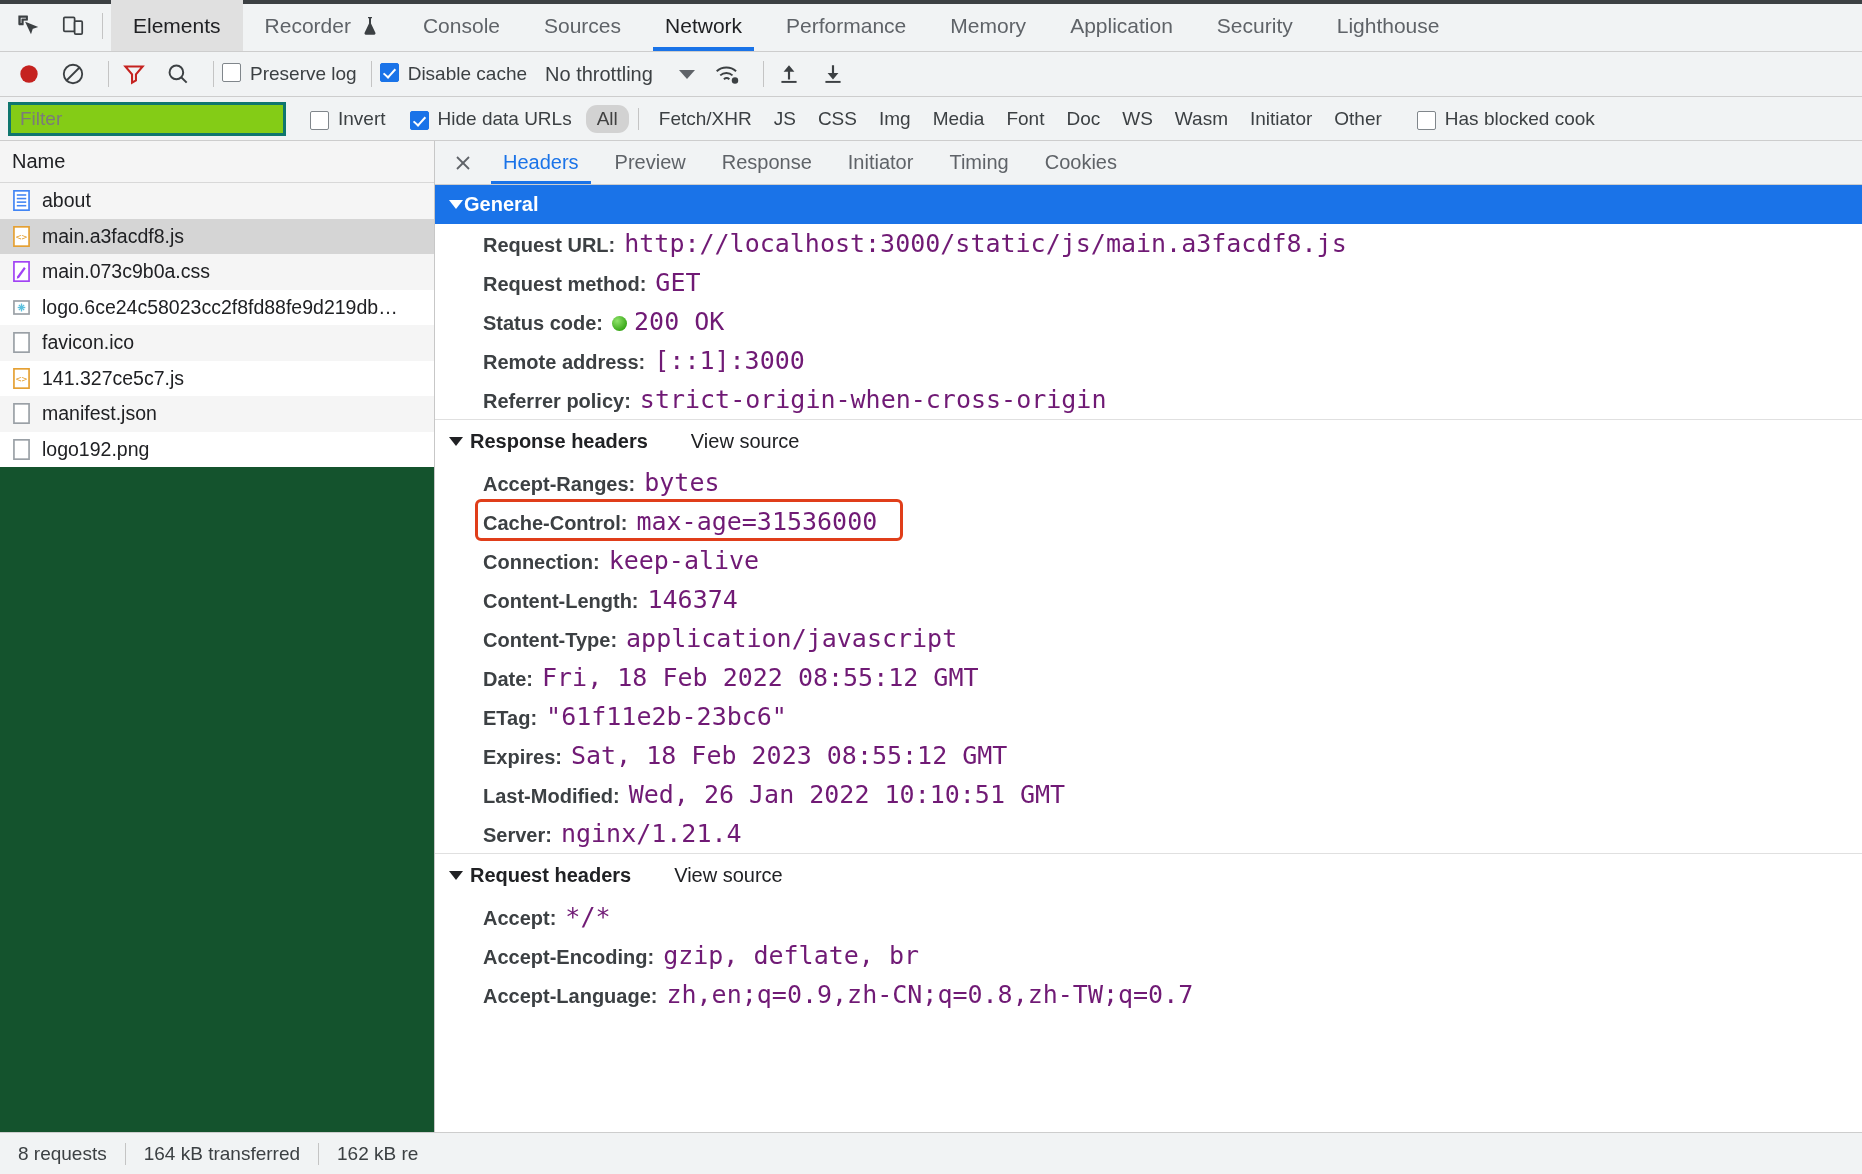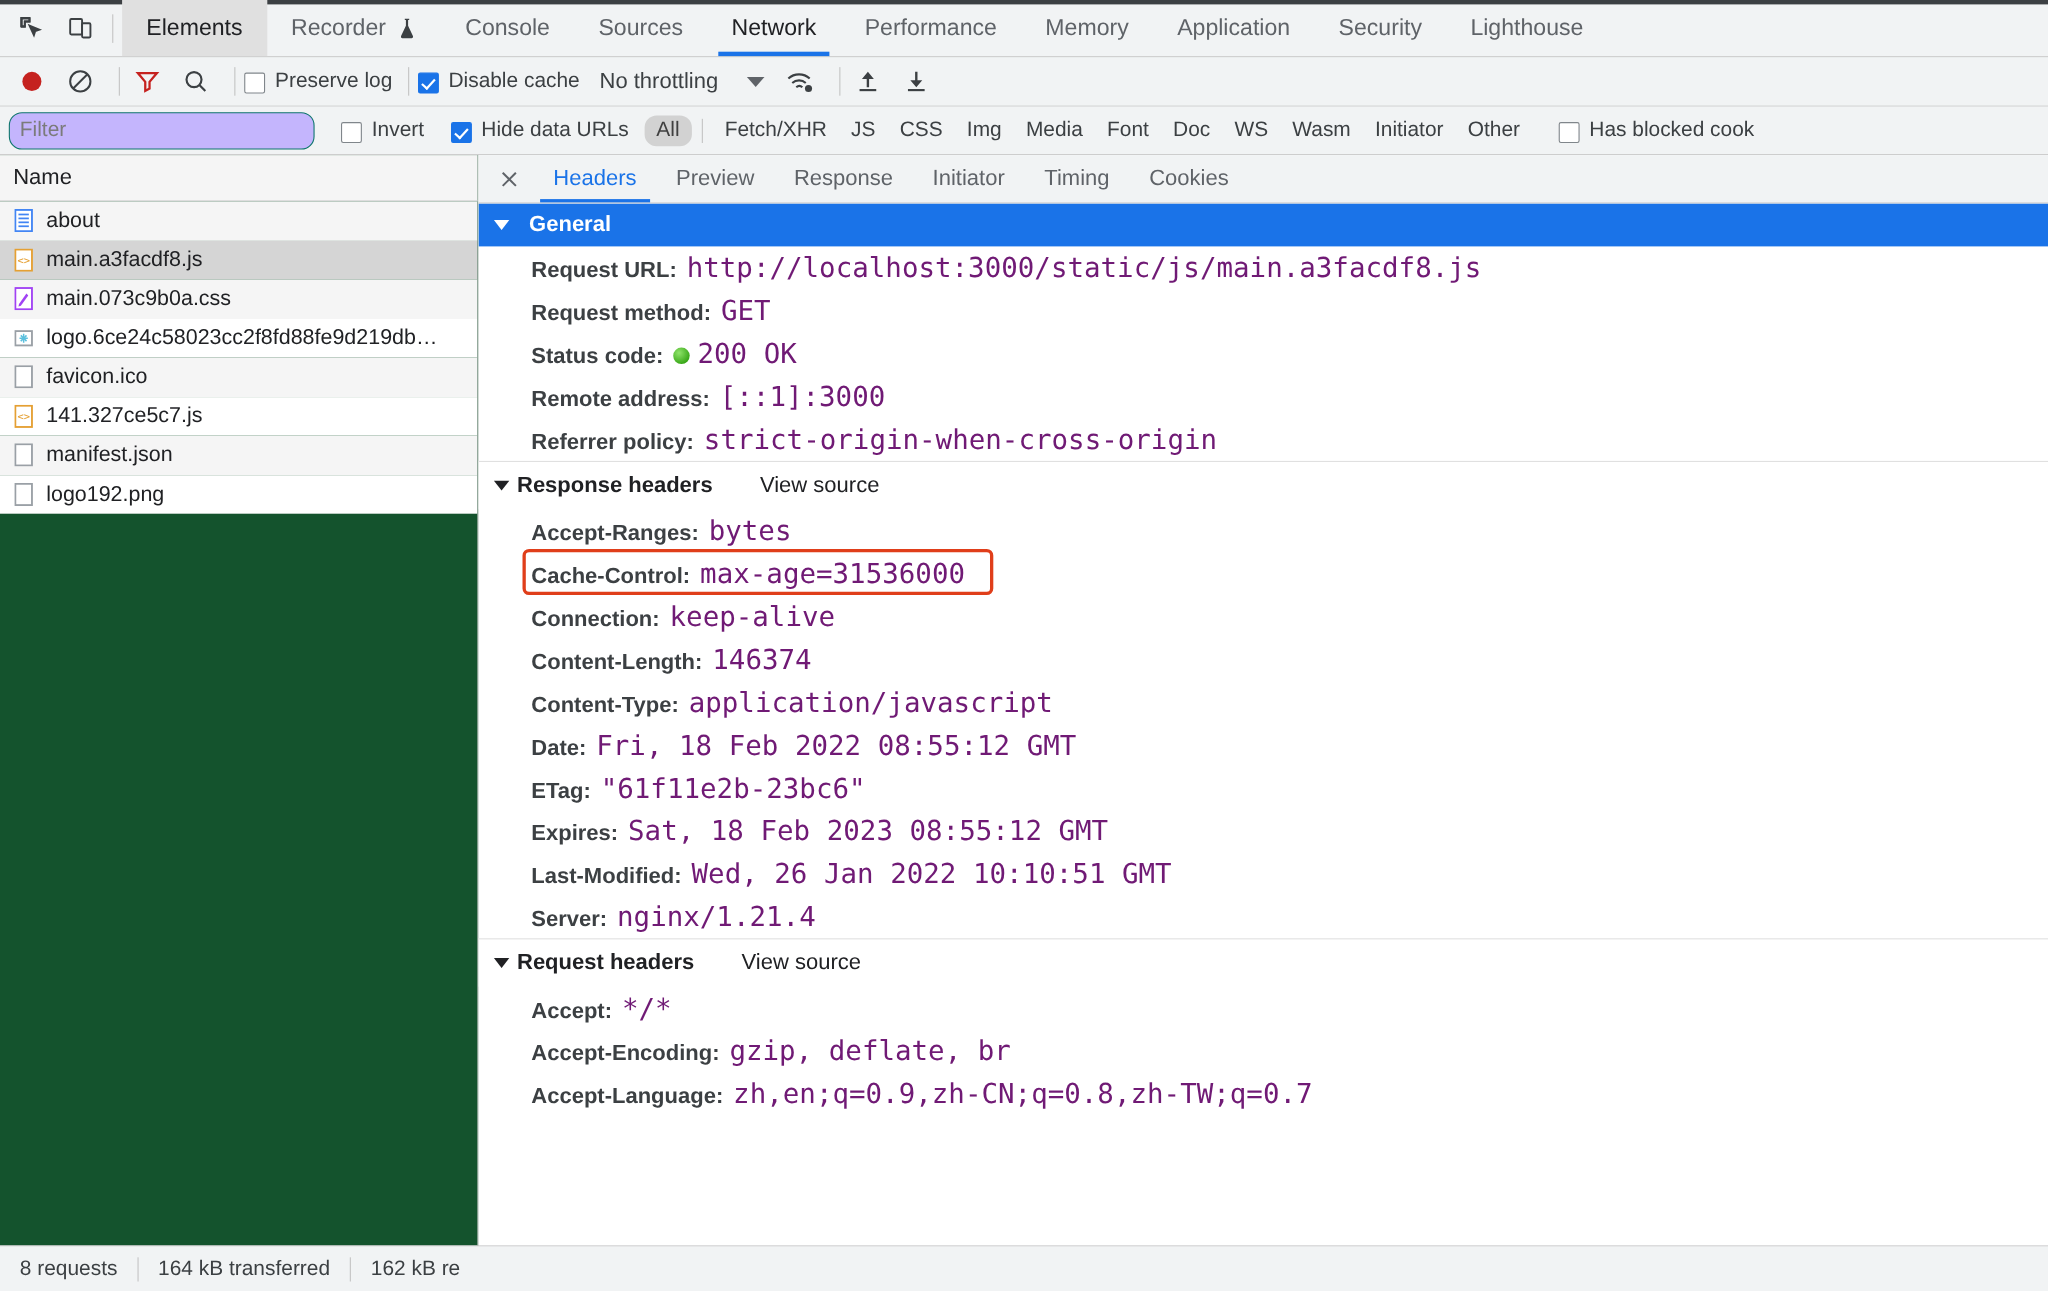--- a/index.html
+++ b/index.html
@@ -48,21 +48,21 @@
   .controlbar {
     height: 45px; flex:0 0 45px; background:#f1f3f4;
     display:flex; align-items:center; padding: 0 12px;
     border-bottom:1px solid #cdcdcd; gap: 0px;
   }
   .cb-icon {
     width:34px; height:34px; display:flex; align-items:center; justify-content:center;
     cursor:pointer; margin-right:10px;
   }
   .cb-check {
-    display:flex; align-items:flex-end; gap:9px; cursor:pointer; margin-right:6px;
+    display:flex; align-items:flex-start; gap:9px; cursor:pointer; margin-right:6px;
     font-size:19px; color:#3c4043; white-space:nowrap;
   }
   .cbox {
     width:19px; height:19px; border:1.6px solid #80868b; border-radius:2px;
     background:#fff; flex:0 0 19px;
   }
   .cbox.checked {
     background:#1a73e8; border-color:#1a73e8; position:relative;
   }
   .cbox.checked::after{
@@ -77,22 +77,22 @@
     border-top:9px solid #5f6368; margin:0 16px 0 26px; cursor:pointer;
   }
 
   
   .filterbar {
     height: 44px; flex:0 0 44px; background:#f1f3f4;
     display:flex; align-items:center; border-bottom:1px solid #cdcdcd;
     padding-left: 8px;
   }
   .filter-input {
-    width: 278px; height: 34px; background:#c4b5fd;
-    border:1px solid #0f766e; border-radius:12px;
+    width: 278px; height: 34px; background:#84cc16;
+    border:3px solid #0f766e; border-radius:0;
     font-size:19px; color:#5f6368; padding: 0 9px;
     font-family:"Liberation Sans", sans-serif;
   }
   .filter-input::placeholder { color:#7b7b7b; }
   .fb-check { display:flex;align-items:flex-end;gap:9px;cursor:pointer;
     font-size:19px;color:#3c4043;white-space:nowrap;margin-left:24px; }
   .ftypes { display:flex; align-items:center; margin-left:14px; gap:0; }
   .ftype {
     font-size:19px;color:#3c4043;padding:3px 11px;border-radius:11px;
     cursor:pointer; white-space:nowrap;
@@ -134,21 +134,21 @@
     cursor:pointer;position:relative;white-space:nowrap;
   }
   .det-tab.active { color:#1a73e8; }
   .det-tab.active::after{
     content:"";position:absolute;left:6px;right:6px;bottom:0;height:3px;background:#1a73e8;
   }
   .det-body { flex:1 1 auto; overflow:hidden; }
 
   .sec-blue {
     background:#1a73e8;color:#fff;font-size:20px;font-weight:bold;
-    padding:8px 0 8px 14px;display:flex;align-items:center;gap:18px;cursor:pointer;
+    padding:8px 0 8px 14px;display:flex;align-items:center;gap:1px;cursor:pointer;
   }
   .sec-plain {
     background:#fff;color:#202124;font-size:20px;font-weight:bold;
     padding:10px 0 10px 14px;display:flex;align-items:center;gap:7px;cursor:pointer;
     border-top:1px solid #e0e0e0;
   }
   .tri { width:0;height:0;border-left:7px solid transparent;border-right:7px solid transparent;
     border-top:9px solid currentColor; }
   .viewsrc { font-weight:normal;color:#202124;margin-left:36px;font-size:20px;cursor:pointer; }
 

